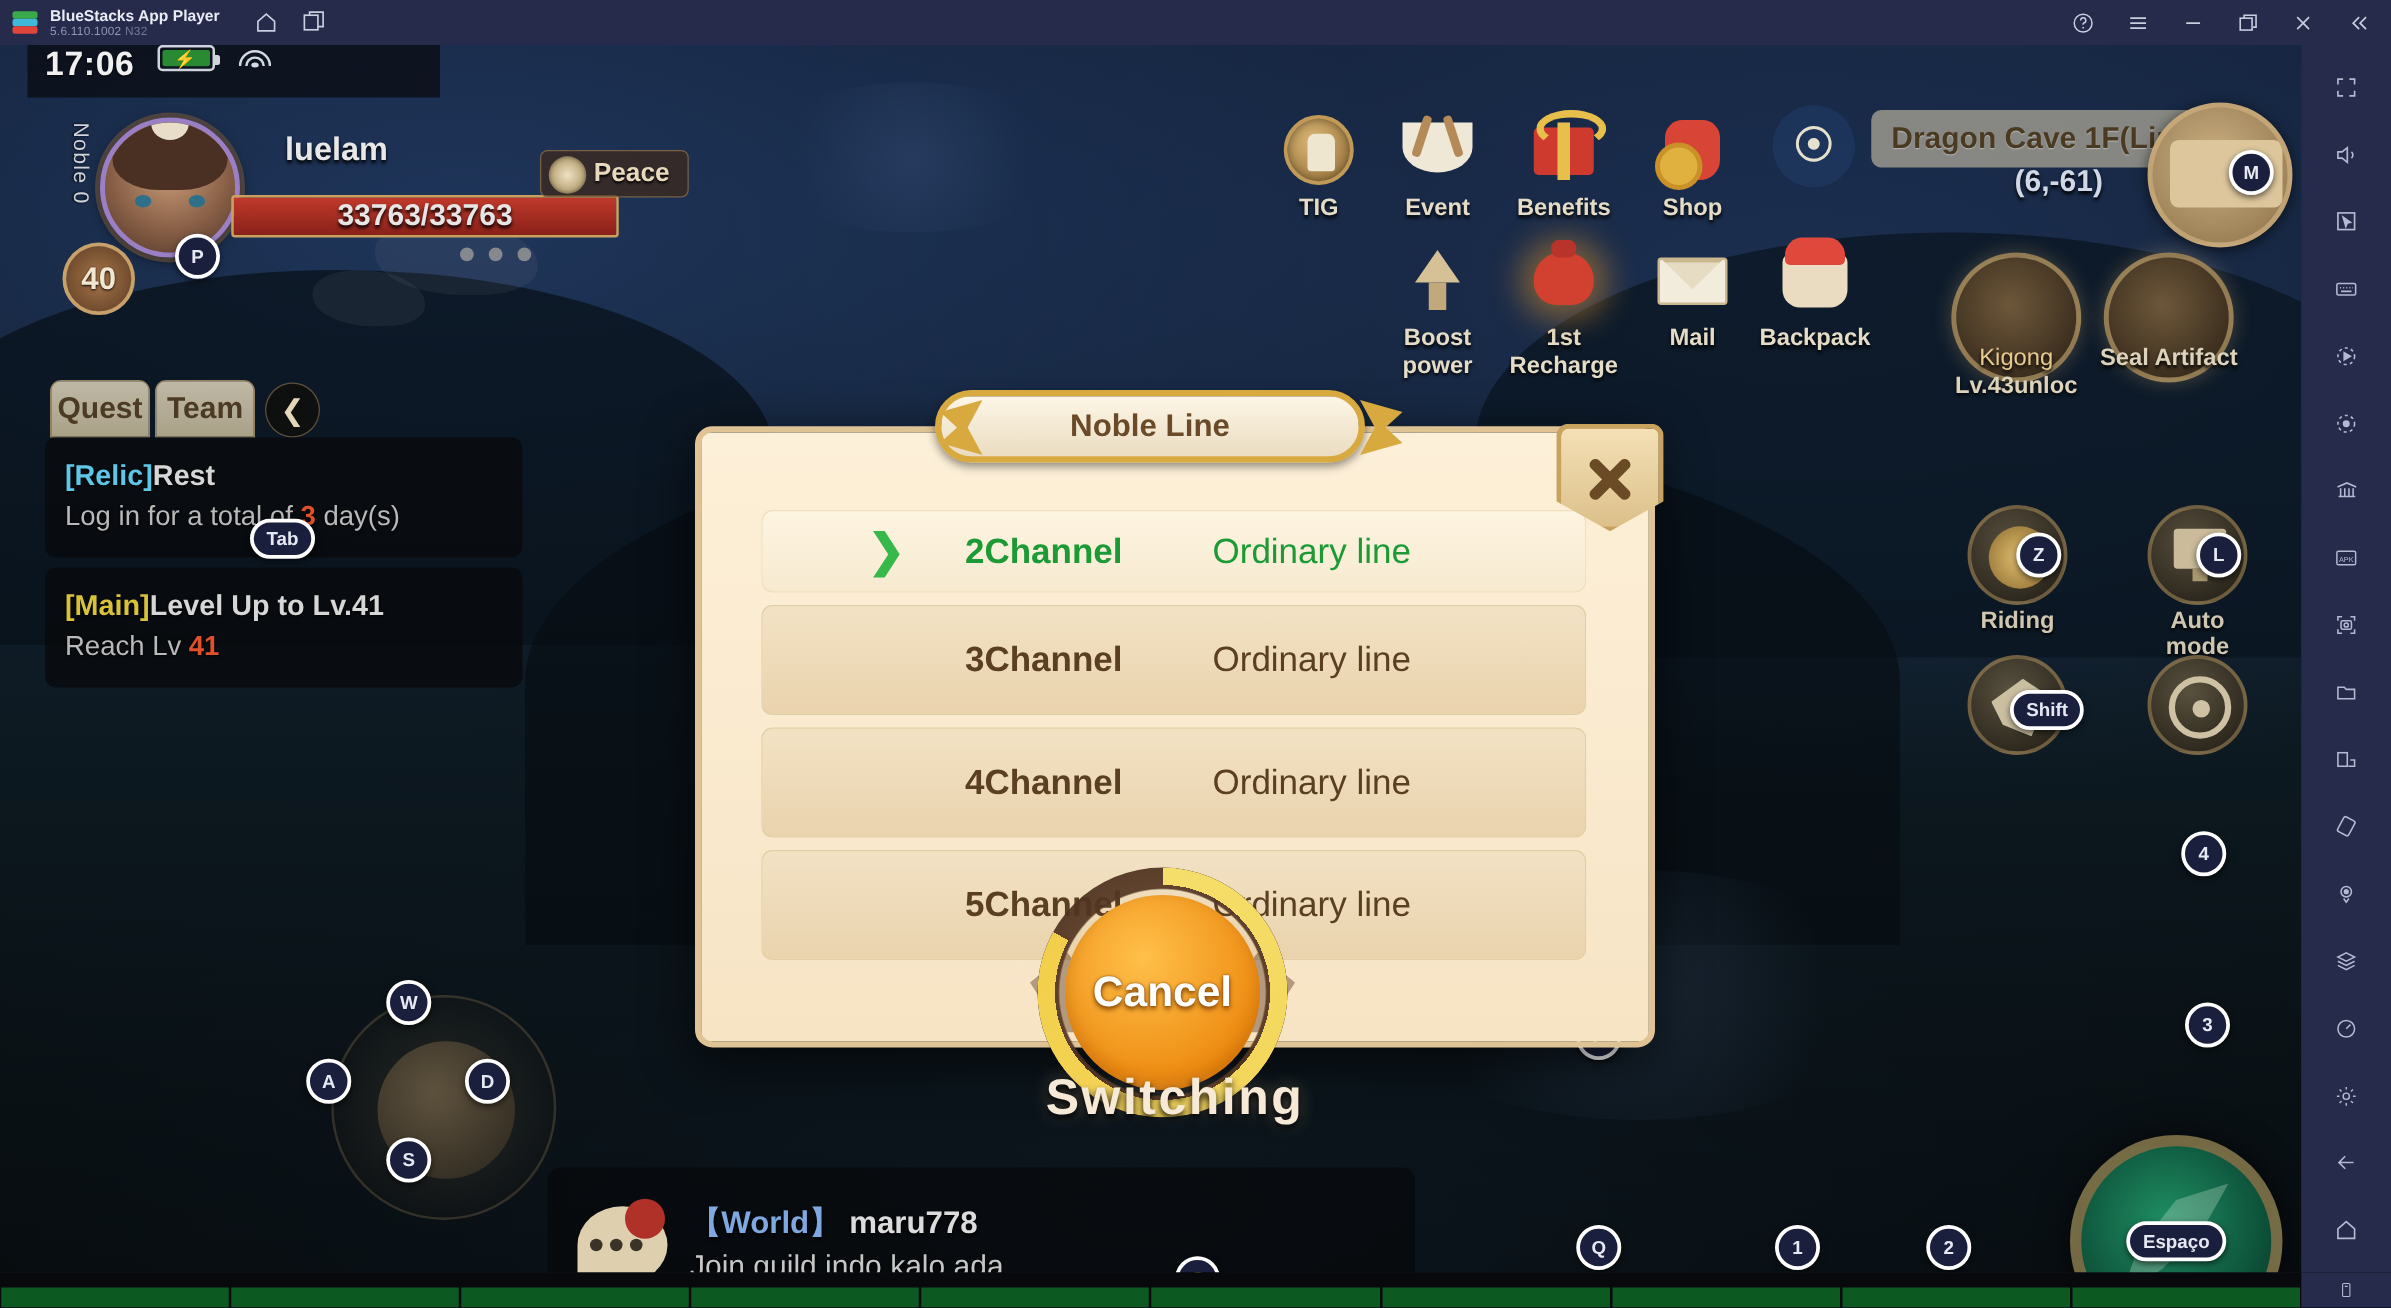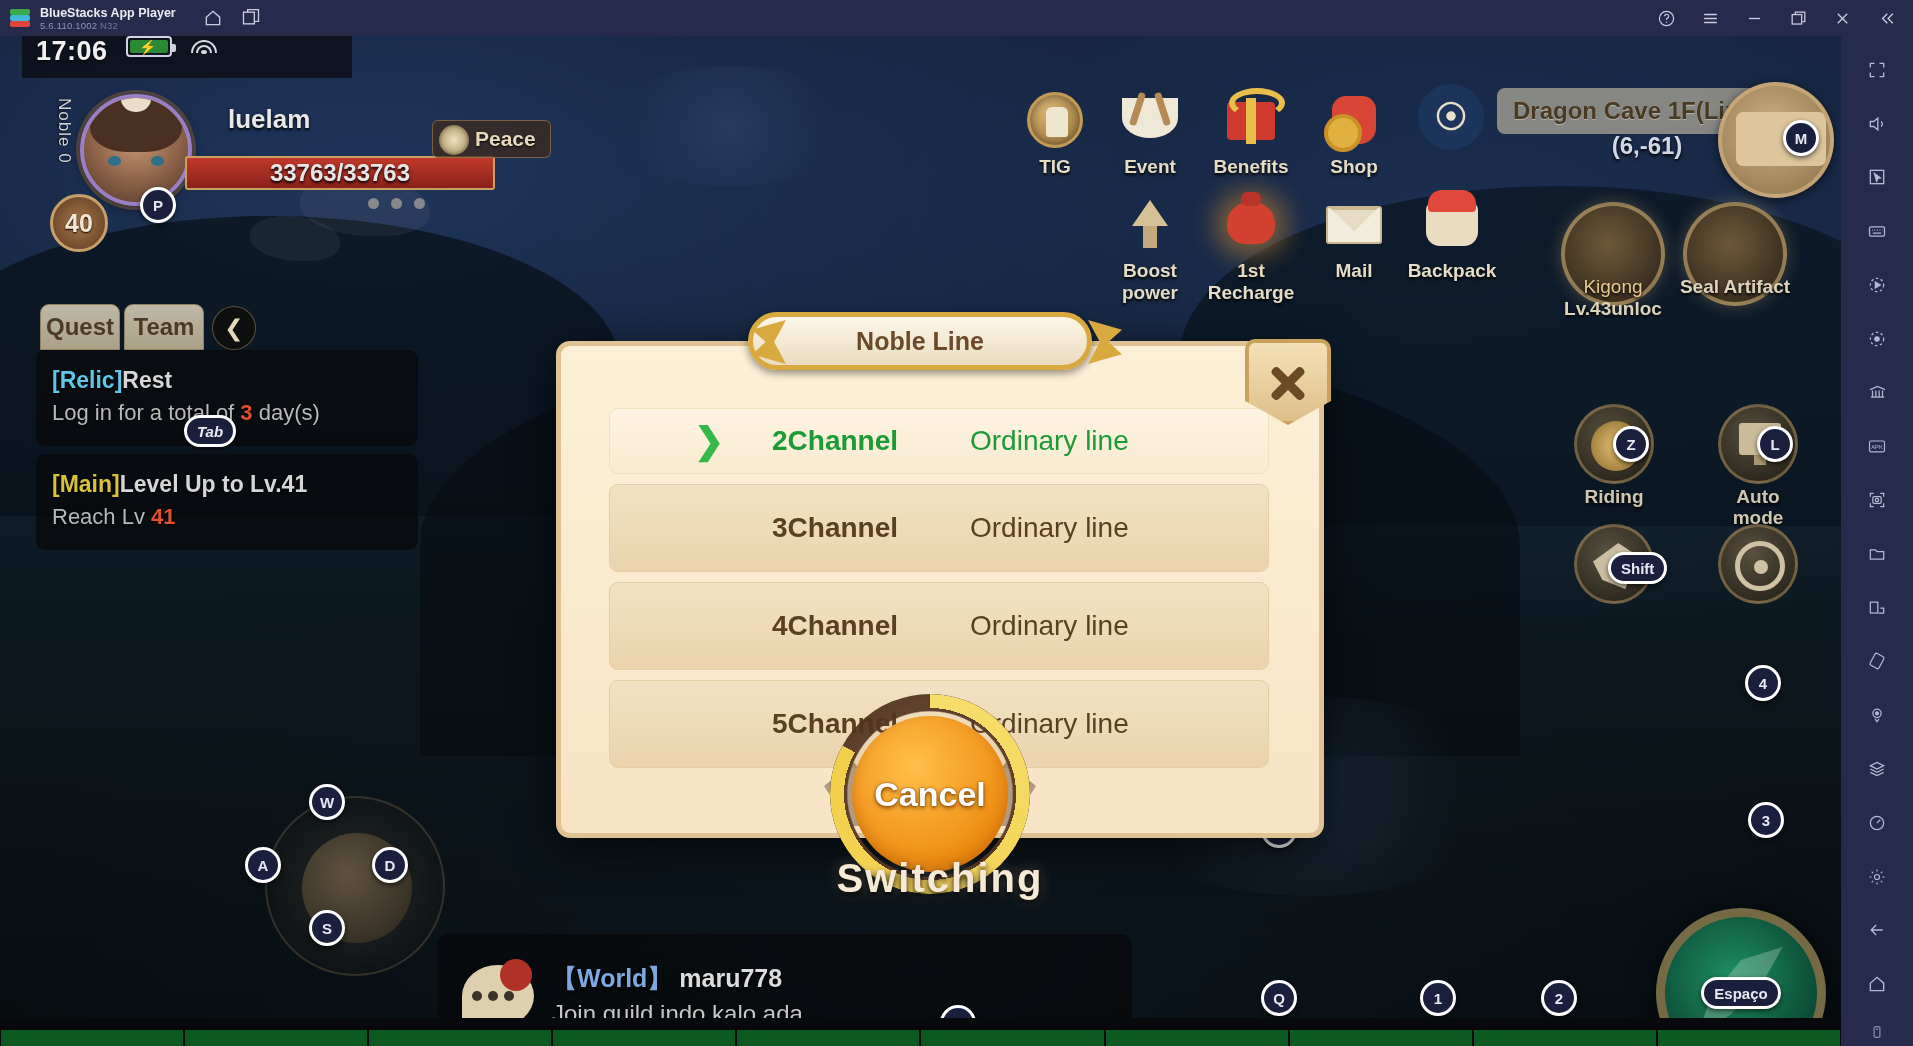--- a/index.html
+++ b/index.html
@@ -114,21 +114,21 @@
     display:flex; align-items:center; justify-content:center; font-size:23px; cursor:pointer; }
   .questpanel { position:absolute; left:36px; top:314px; width:382px; }
   .qcard { background:rgba(8,8,10,.72); border-radius:9px; padding:14px 16px 16px 16px;
     margin-bottom:8px; }
   .qtitle { font-size:23px; font-weight:bold; color:#d6d6d6; text-shadow:0 1px 2px #000;
     line-height:32px; }
   .qtitle .tagrelic { color:#5ec7e8; }
   .qtitle .tagmain { color:#d8c23a; }
   .qdesc { font-size:22px; color:#b9b9b9; line-height:34px; text-shadow:0 1px 2px #000; }
   .qdesc .num { color:#e0502a; font-weight:bold; }
-  .key-tab { position:absolute; left:184px; top:379px;font-style:italic; }
+  .key-tab { position:absolute; left:200px; top:379px; }
   .menuitem { position:absolute; width:96px; text-align:center; cursor:pointer; }
   .menuitem .glyph { width:72px; height:70px; margin:0 auto; position:relative; }
   .menuitem .lbl { color:#e4dcc6; font-size:19px; font-weight:bold; line-height:22px;
     text-shadow:0 2px 3px #000; margin-top:-4px; }
   .disc { position:absolute; left:8px; top:2px; width:56px; height:56px; border-radius:50%;
     background:radial-gradient(circle at 40% 35%,#d9b574,#8e6a33);
     border:3px solid #c29a57; box-shadow:inset 0 0 8px rgba(0,0,0,.4); }
   .disc:after { content:""; position:absolute; left:16px; top:12px; width:22px; height:30px;
     background:#efe6d0; border-radius:6px 6px 3px 3px; }
   .bowl { position:absolute; left:8px; top:8px; width:56px; height:40px;

